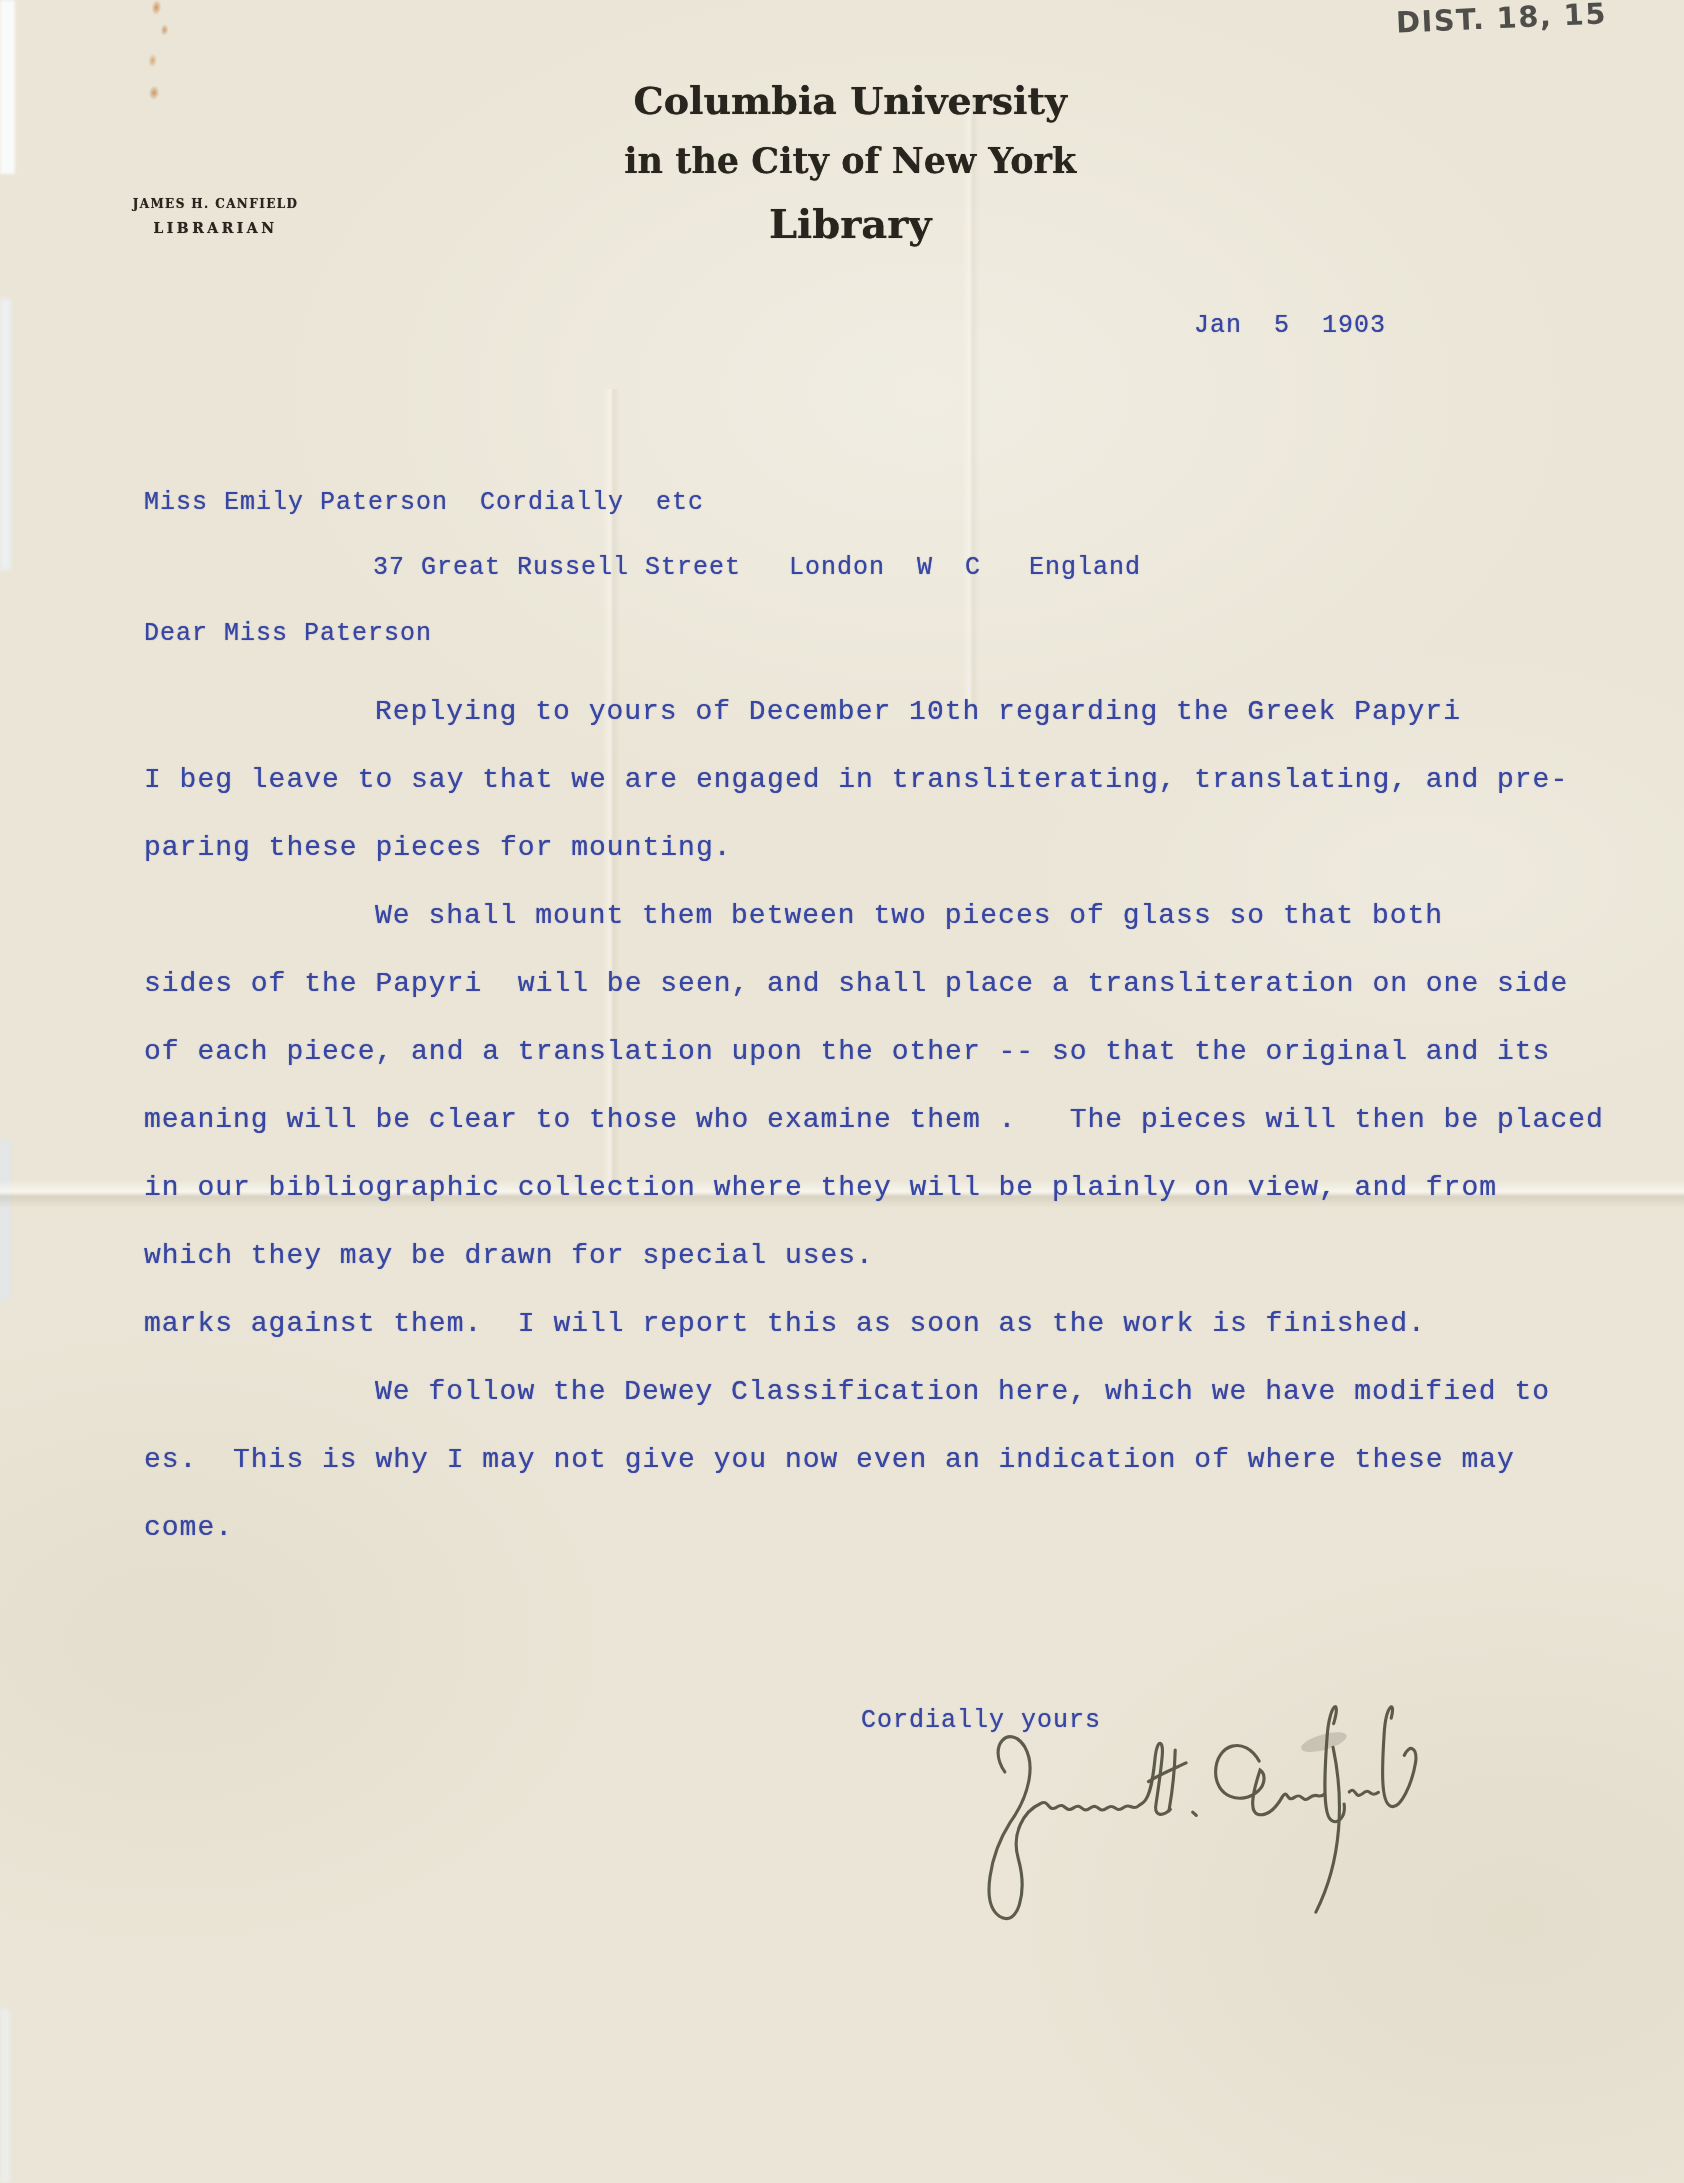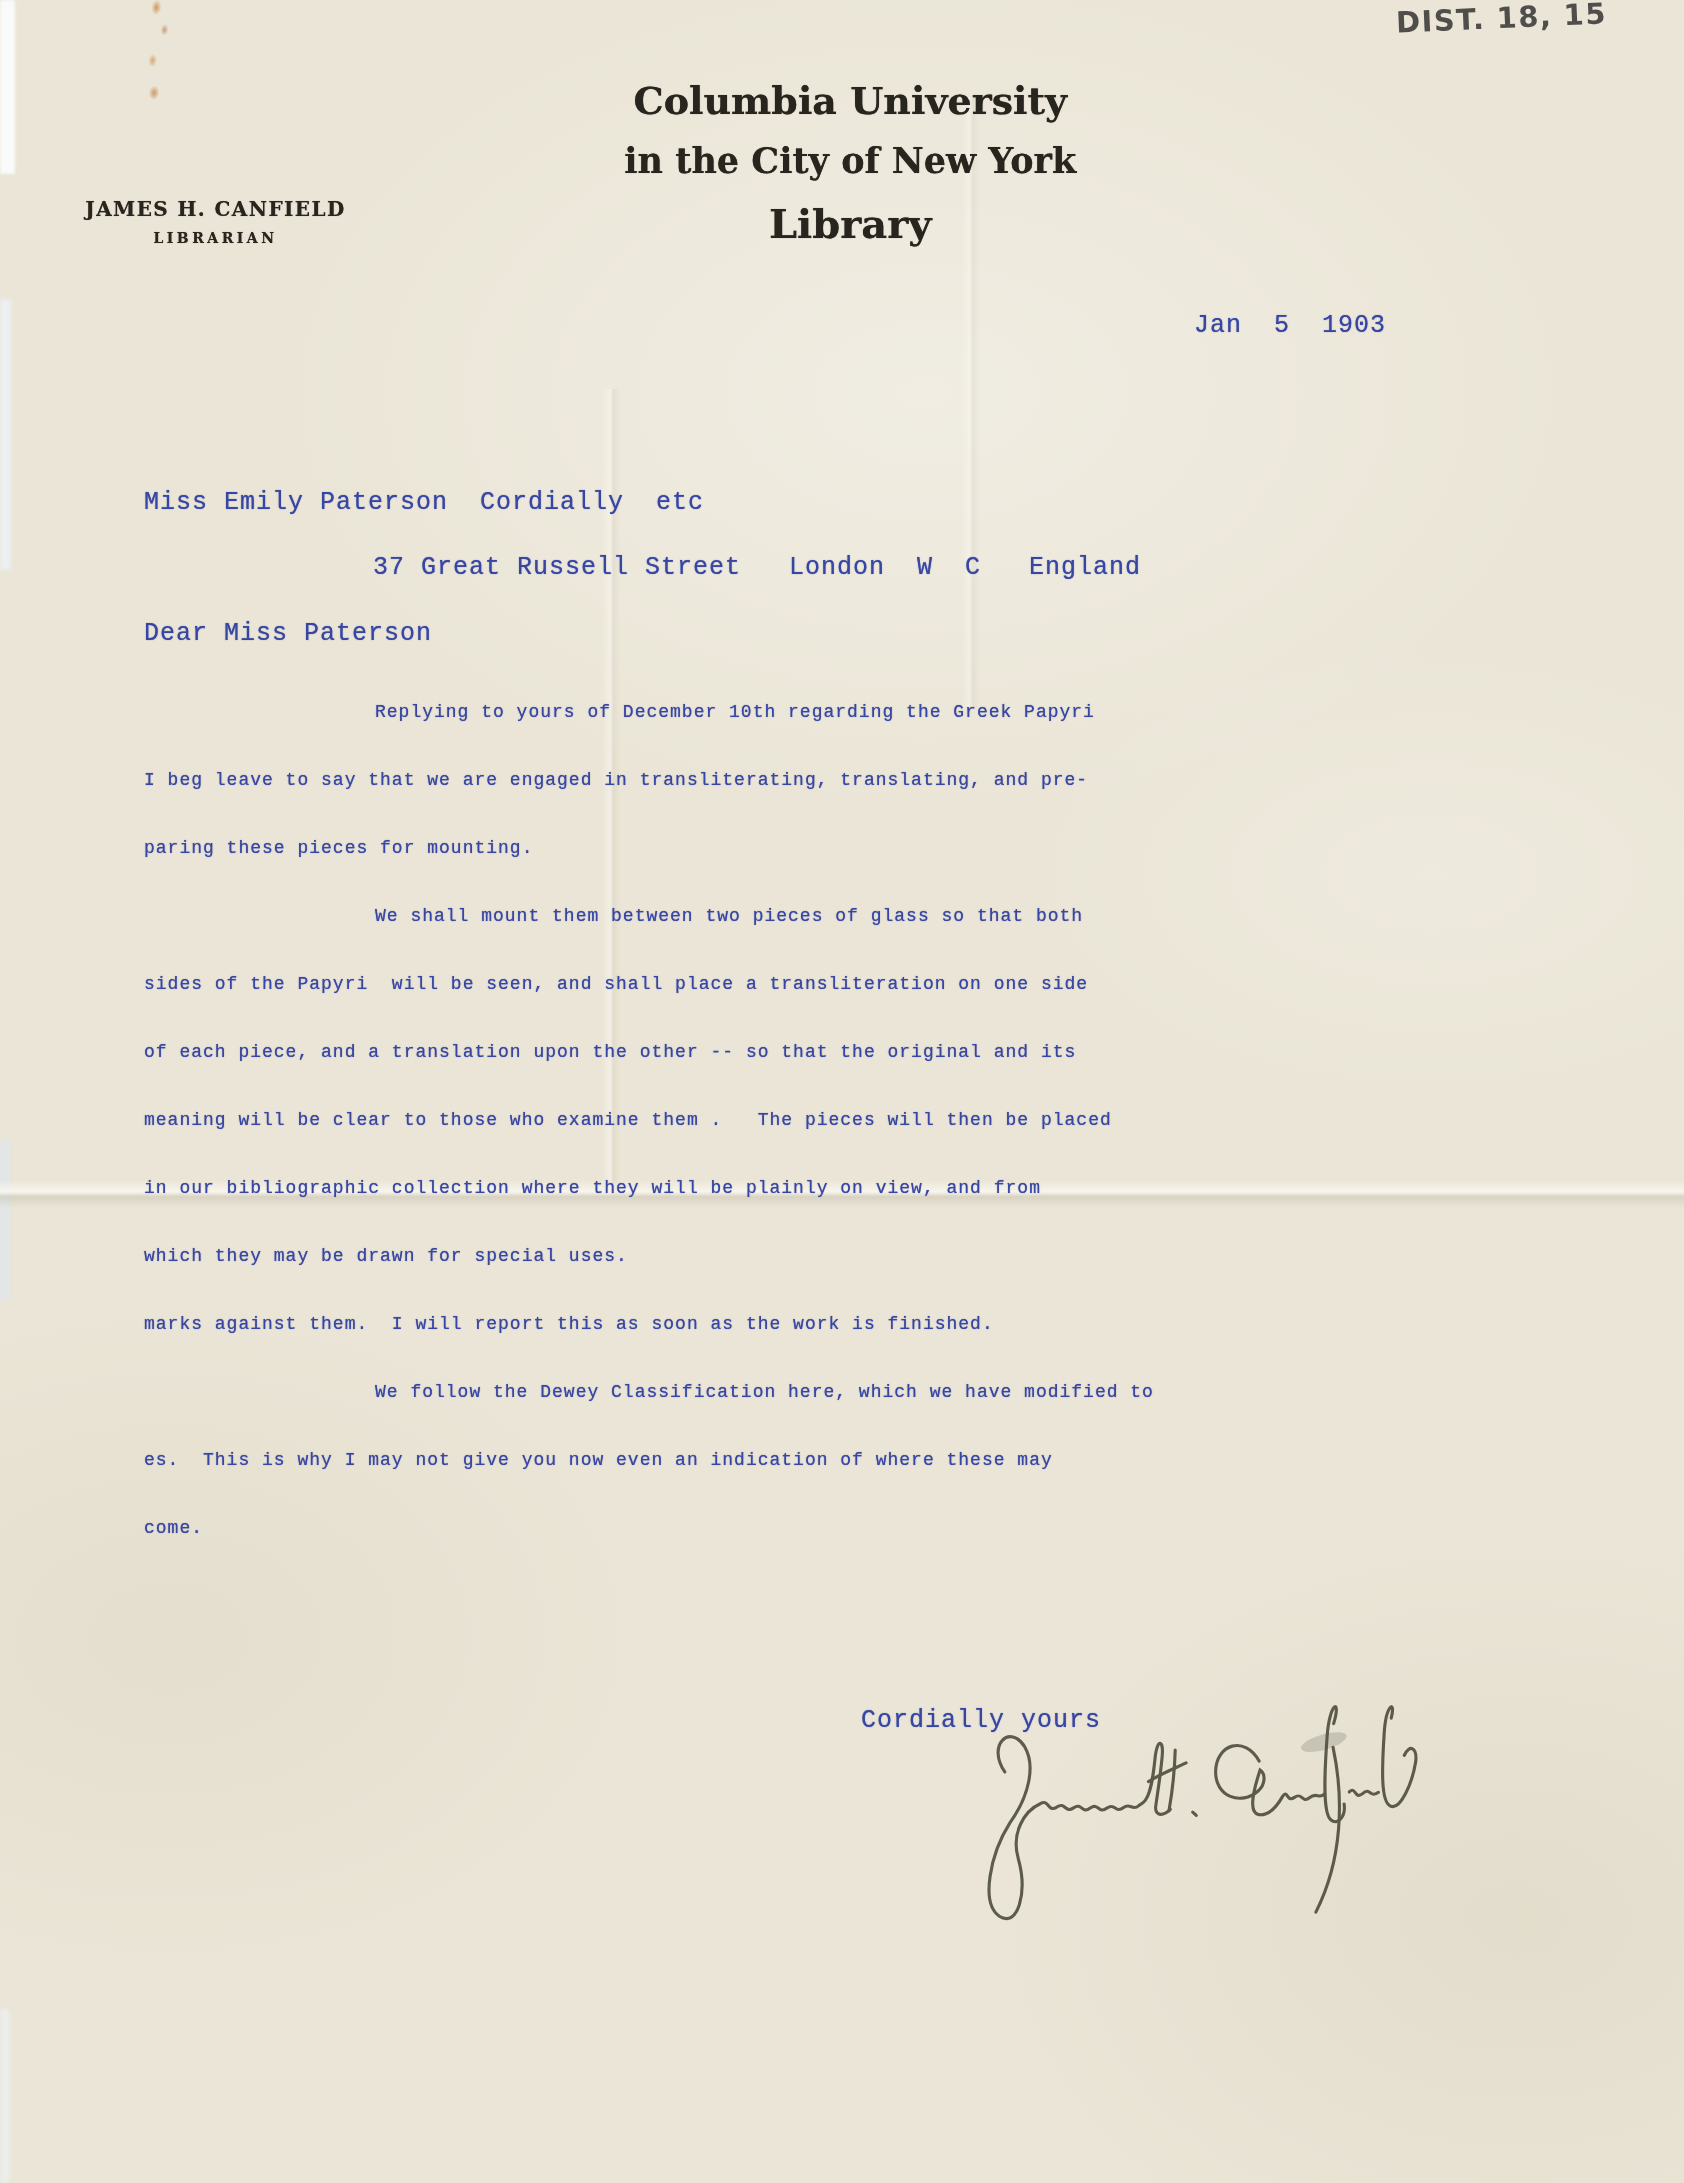--- a/index.html
+++ b/index.html
@@ -13,39 +13,39 @@
       #eae5d6;
     font-family:"Liberation Mono", monospace;
   }
   
   .typed {
     position:absolute; color:#3846a3; font-family:"Liberation Mono", monospace;
     font-size:25px; letter-spacing:1px; white-space:pre;
     text-shadow:0 0 0.7px rgba(56,70,163,0.65), 0 0 1.4px rgba(56,70,163,0.25);
   }
   .body-lines { position:absolute; left:144px; top:678px; width:1425px; }
-  .body-lines .line { height:68px; line-height:68px; color:#3846a3; font-size:18px; letter-spacing:1px; white-space:pre; text-shadow:0 0 0.7px rgba(56,70,163,0.65), 0 0 1.4px rgba(56,70,163,0.25); }
+  .body-lines .line { height:68px; line-height:68px; color:#3846a3; font-size:28px; letter-spacing:1px; white-space:pre; text-shadow:0 0 0.7px rgba(56,70,163,0.65), 0 0 1.4px rgba(56,70,163,0.25); }
   .line.indent { padding-left:231px; }
   .line.para-gap { margin-top:11.8px; }
   
   .lh-center {
     position:absolute; top:78px; left:0; width:100%; text-align:center;
     color:#28251e; font-family:"DejaVu Serif", serif; font-weight:bold;
     transform:translateX(8.3px);
     text-shadow:0 0 0.7px rgba(40,37,30,0.8);
   }
   .lh-line1 { font-size:38px; margin:0 0 16.7px 0; }
   .lh-line2 { font-size:35px; margin:0 0 19.5px 0; }
   .lh-line3 { font-size:40px; margin:0; }
   .sender {
     position:absolute; left:82px; top:197px; width:267px; text-align:center;
     color:#28251e; font-family:"DejaVu Serif", serif; font-weight:bold;
     text-shadow:0 0 0.7px rgba(40,37,30,0.7);
   }
-  .sender-name { font-size:20px; letter-spacing:1.4px; }
+  .sender-name { font-size:12px; letter-spacing:1.4px; }
   .sender-title { font-size:14px; letter-spacing:3.5px; margin-top:9px; }
   
   .annotation {
     position:absolute; left:1396px; top:1.4px; color:#3a3a38;
     font-family:"DejaVu Sans", sans-serif; font-weight:bold; font-size:29px;
     letter-spacing:1.4px; transform:rotate(-2.5deg); opacity:0.88;
   }
   
   .stain {
     position:absolute; left:129px; top:-4.2px; width:54px; height:118px; transform:rotate(7deg);

